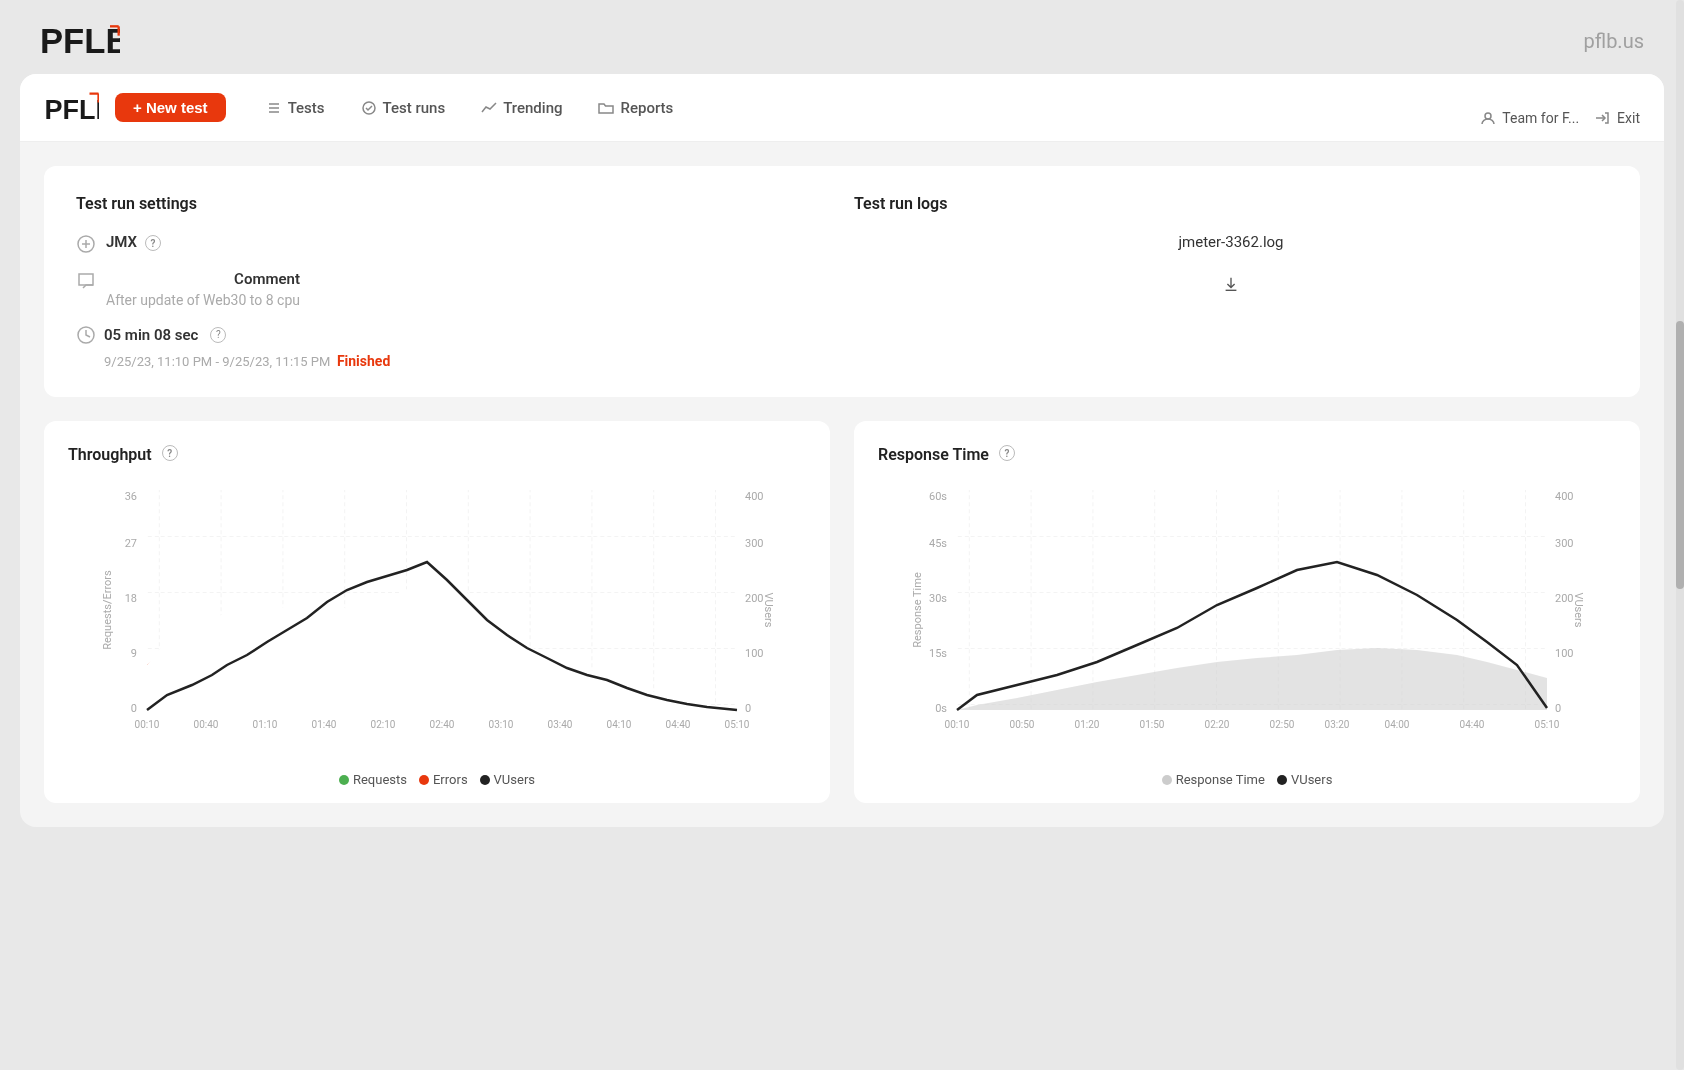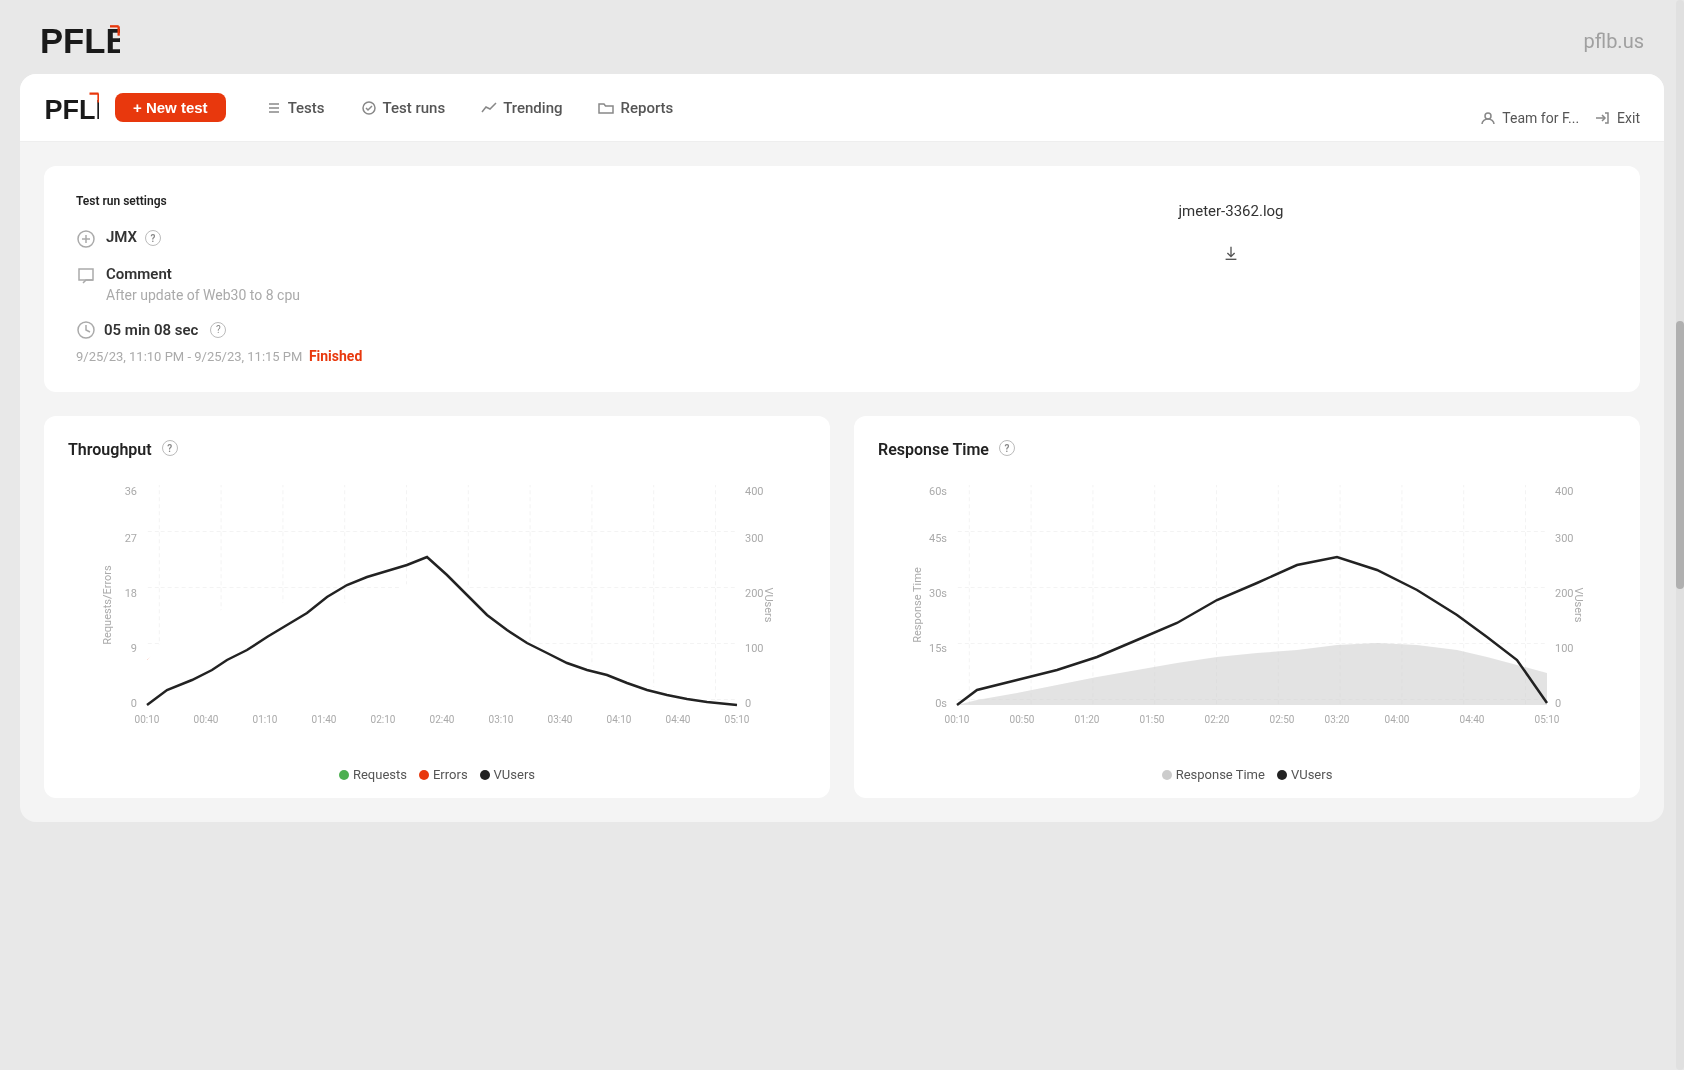--- a/index.html
+++ b/index.html
@@ -112,21 +112,21 @@
       background: #fff;
       border-radius: 12px;
       padding: 28px 32px;
     }
     .settings-card {
       display: grid;
       grid-template-columns: 1fr 1fr;
       gap: 24px;
     }
     .card-section-title {
-      font-size: 12px;
+      font-size: 16px;
       font-weight: 600;
       color: #222;
       margin-bottom: 20px;
     }
     .setting-row {
       display: flex;
       align-items: flex-start;
       gap: 10px;
       margin-bottom: 16px;
     }
@@ -134,20 +134,21 @@
       width: 20px;
       height: 20px;
       flex-shrink: 0;
       margin-top: 1px;
       color: #888;
     }
     .setting-label {
       font-size: 15px;
       font-weight: 600;
       color: #333;
+      text-align: right;
     }
     .setting-value {
       font-size: 14px;
       color: #aaa;
       margin-top: 4px;
       text-align: right;
     }
     .question-mark {
       display: inline-flex;
       align-items: center;
@@ -347,28 +348,29 @@
 
         <div style="margin-top:16px;">
           <div class="duration-row">
             <svg class="setting-icon" viewBox="0 0 20 20" fill="none" stroke="#aaa" stroke-width="1.5">
               <circle cx="10" cy="10" r="8"></circle>
                 <polyline points="10,5 10,10 14,12"></polyline>
             </svg>
             <span class="duration-text">05 min 08 sec</span>
             <span class="question-mark">?</span>
           </div>
-          <div class="time-range" style="margin-top:8px;">
+          <div class="time-range" style="margin-left:28px; margin-top:8px;">
             <span>9/25/23, 11:10 PM - 9/25/23, 11:15 PM</span>
             &nbsp;<span class="finished-badge">Finished</span>
           </div>
         </div>
       </div>
 
       <div>
+        <div class="card-section-title">Test run logs</div>
         <div class="log-link">
           <span>jmeter-3362.log</span>
           <svg viewBox="0 0 20 20" fill="none" stroke="#555" stroke-width="1.5" width="18" height="18">
             <path d="M10 3v10M6 10l4 4 4-4"></path>
               <path d="M4 17h12"></path>
           </svg>
         </div>
       </div>
     </div>
 

